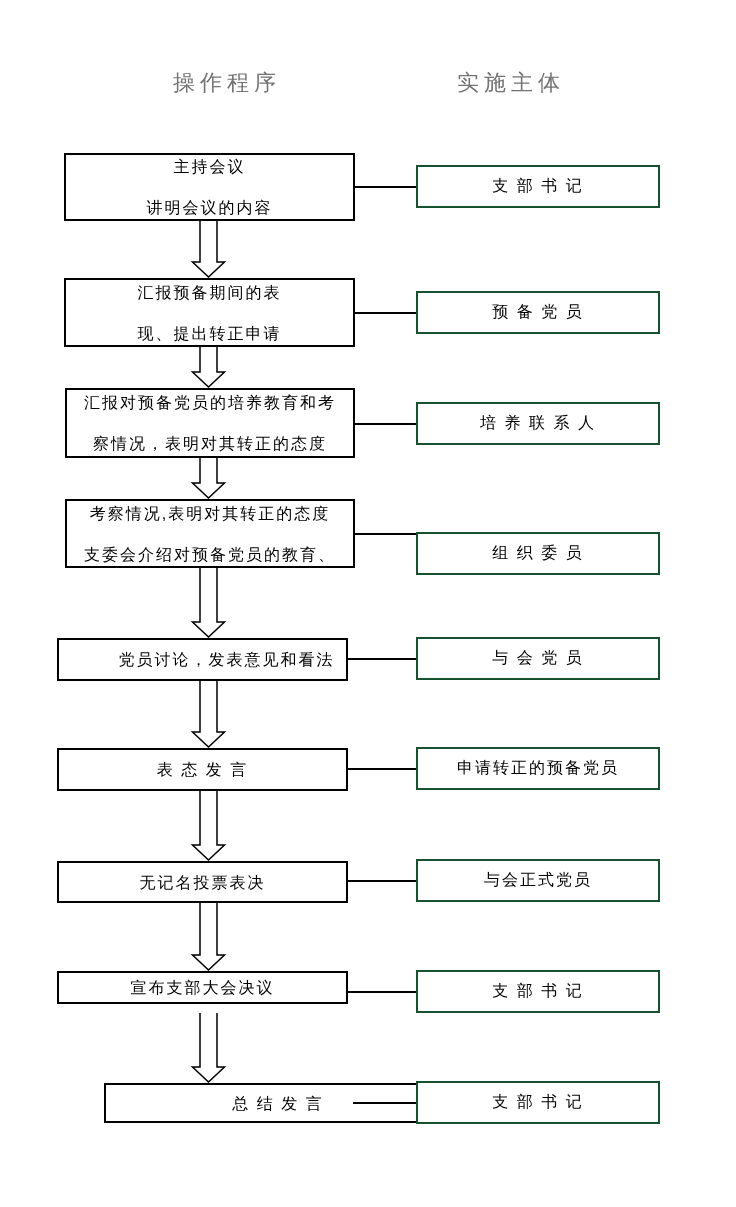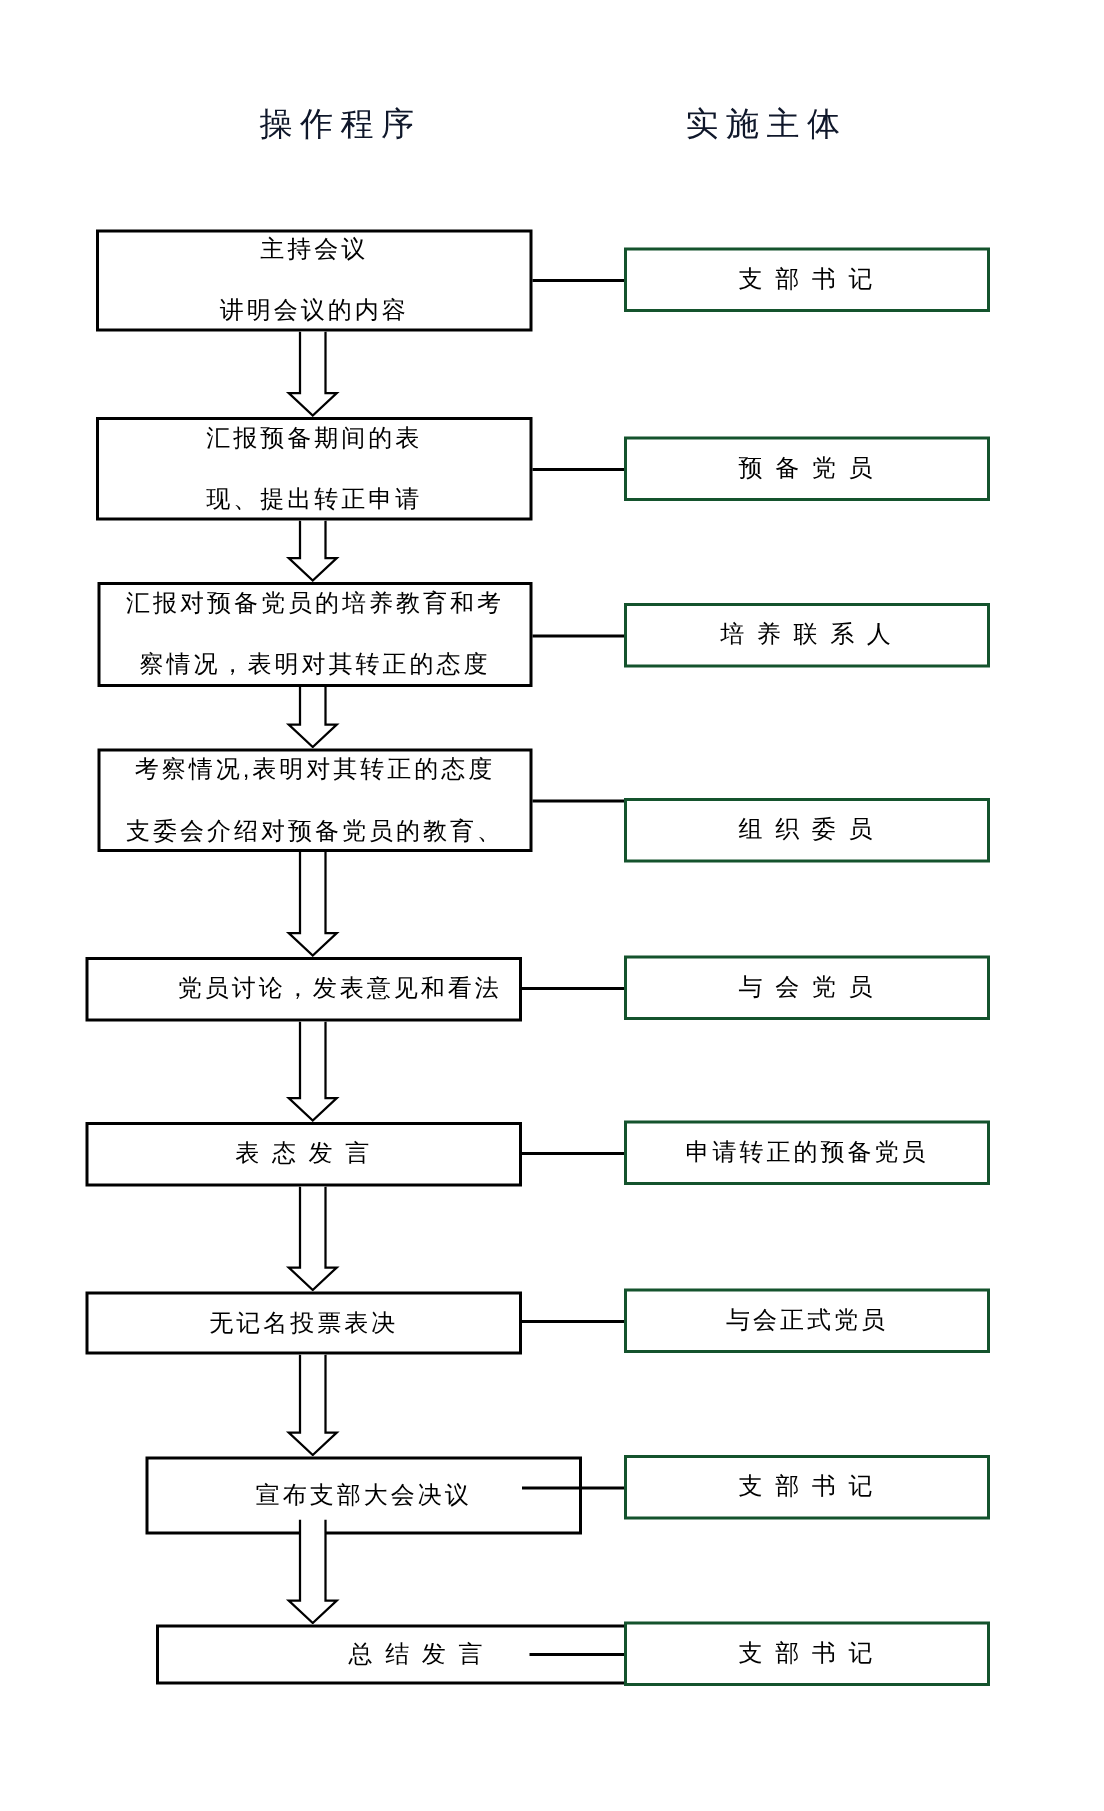--- a/index.html
+++ b/index.html
@@ -2,21 +2,21 @@
 <html><head>
 <meta charset="utf-8">
 <style>
   html,body{margin:0;padding:0;background:#ffffff;}
   #canvas{
     position:relative;width:736px;height:1207px;background:#ffffff;
     font-family:"Liberation Sans",sans-serif;color:#000;overflow:hidden;
   }
   .col-header{
     position:absolute;font-size:22px;letter-spacing:5px;font-weight:500;
-    white-space:nowrap;color:#0f172a;
+    white-space:nowrap;color:#737373;
   }
   .lbox{
     position:absolute;box-sizing:border-box;border:2px solid #000;background:#fff;
     display:flex;flex-direction:column;justify-content:center;align-items:center;
     text-align:center;font-size:16px;letter-spacing:2px;line-height:29px;
     white-space:nowrap;
     gap:12px;
   }
   .rbox{
     position:absolute;box-sizing:border-box;border:2px solid #14532d;background:#fff;
@@ -120,21 +120,21 @@
   </div>
   <div class="connector" style="left:348px;top:880px;width:68px;"></div>
   <div class="rbox" style="top:859px;">
     <span>与会正式党员</span>
   </div>
 
   <svg class="arrow" style="top:903px;" width="37" height="68" viewBox="0 0 37 68">
     <path d="M10,0 V52 H2.5 L18.5,67 L34.5,52 H27 V0" fill="#ffffff" stroke="#000000" stroke-width="1.5"></path>
   </svg>
 
-  <div class="lbox" style="left:57px;top:971px;width:291px;height:52px;margin-left:40px;">
+  <div class="lbox" style="left:57px;top:971px;width:291px;height:33px;">
     <div>宣布支部大会决议</div>
   </div>
   <div class="connector" style="left:348px;top:991px;width:68px;"></div>
   <div class="rbox" style="top:970px;">
     <span>支 部 书 记</span>
   </div>
 
   <svg class="arrow" style="top:1013px;" width="37" height="70" viewBox="0 0 37 70">
     <path d="M10,0 V54 H2.5 L18.5,69 L34.5,54 H27 V0" fill="#ffffff" stroke="#000000" stroke-width="1.5"></path>
   </svg>

